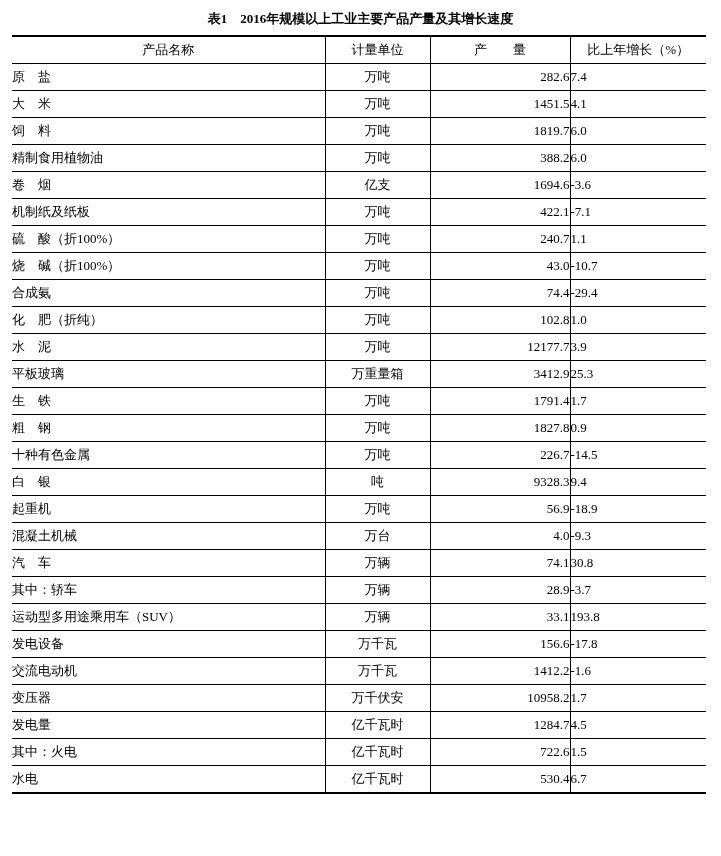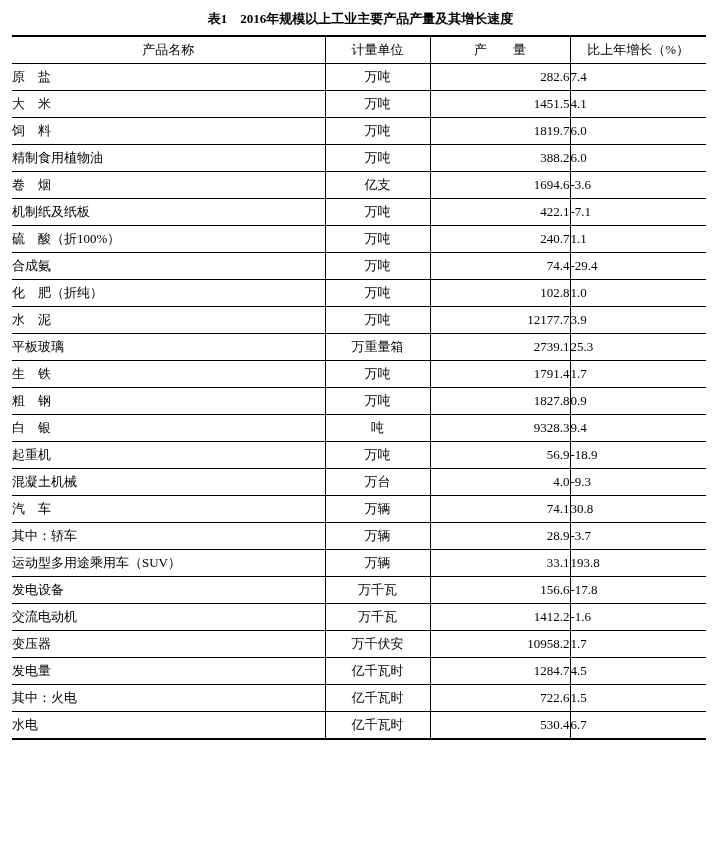--- a/index.html
+++ b/index.html
@@ -115,54 +115,66 @@
           <td class="cell-output">422.1</td>
           <td class="cell-growth">-7.1</td>
         </tr>
         <tr>
           <td class="cell-name ind-0">硫　酸（折100%）</td>
           <td class="cell-unit">万吨</td>
           <td class="cell-output">240.7</td>
           <td class="cell-growth">1.1</td>
         </tr>
         <tr>
+          <td class="cell-name ind-0">烧　碱（折100%）</td>
+          <td class="cell-unit">万吨</td>
+          <td class="cell-output">43.0</td>
+          <td class="cell-growth">-10.7</td>
+        </tr>
+        <tr>
           <td class="cell-name ind-0">合成氨</td>
           <td class="cell-unit">万吨</td>
           <td class="cell-output">74.4</td>
           <td class="cell-growth">-29.4</td>
         </tr>
         <tr>
           <td class="cell-name ind-0">化　肥（折纯）</td>
           <td class="cell-unit">万吨</td>
           <td class="cell-output">102.8</td>
           <td class="cell-growth">1.0</td>
         </tr>
         <tr>
           <td class="cell-name ind-0">水　泥</td>
           <td class="cell-unit">万吨</td>
           <td class="cell-output">12177.7</td>
           <td class="cell-growth">3.9</td>
         </tr>
         <tr>
           <td class="cell-name ind-0">平板玻璃</td>
           <td class="cell-unit">万重量箱</td>
-          <td class="cell-output">2739.1</td>
+          <td class="cell-output">3412.9</td>
           <td class="cell-growth">25.3</td>
         </tr>
         <tr>
           <td class="cell-name ind-0">生　铁</td>
           <td class="cell-unit">万吨</td>
           <td class="cell-output">1791.4</td>
           <td class="cell-growth">1.7</td>
         </tr>
         <tr>
           <td class="cell-name ind-0">粗　钢</td>
           <td class="cell-unit">万吨</td>
           <td class="cell-output">1827.8</td>
           <td class="cell-growth">0.9</td>
+        </tr>
+        <tr>
+          <td class="cell-name ind-0">十种有色金属</td>
+          <td class="cell-unit">万吨</td>
+          <td class="cell-output">226.7</td>
+          <td class="cell-growth">-14.5</td>
         </tr>
         <tr>
           <td class="cell-name ind-0">白　银</td>
           <td class="cell-unit">吨</td>
           <td class="cell-output">9328.3</td>
           <td class="cell-growth">9.4</td>
         </tr>
         <tr>
           <td class="cell-name ind-0">起重机</td>
           <td class="cell-unit">万吨</td>

